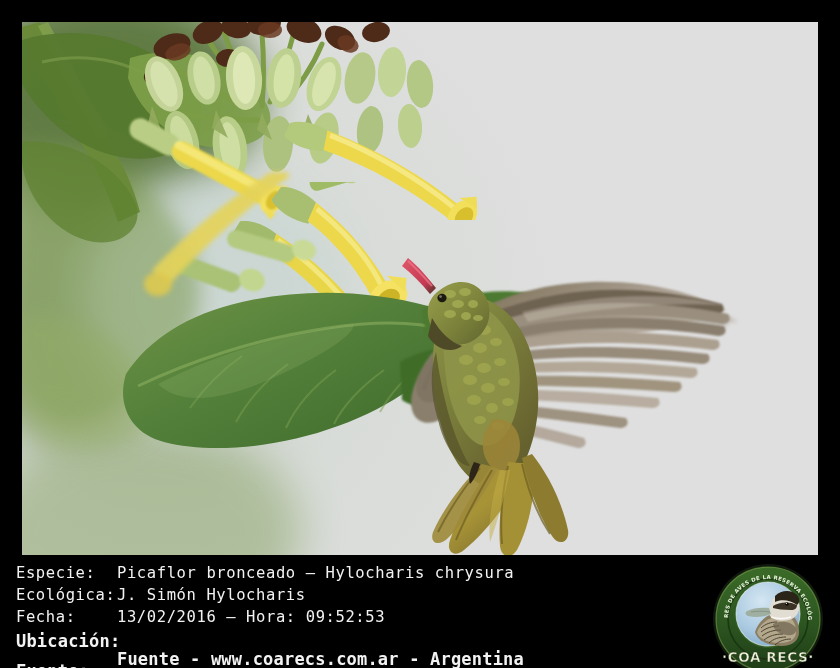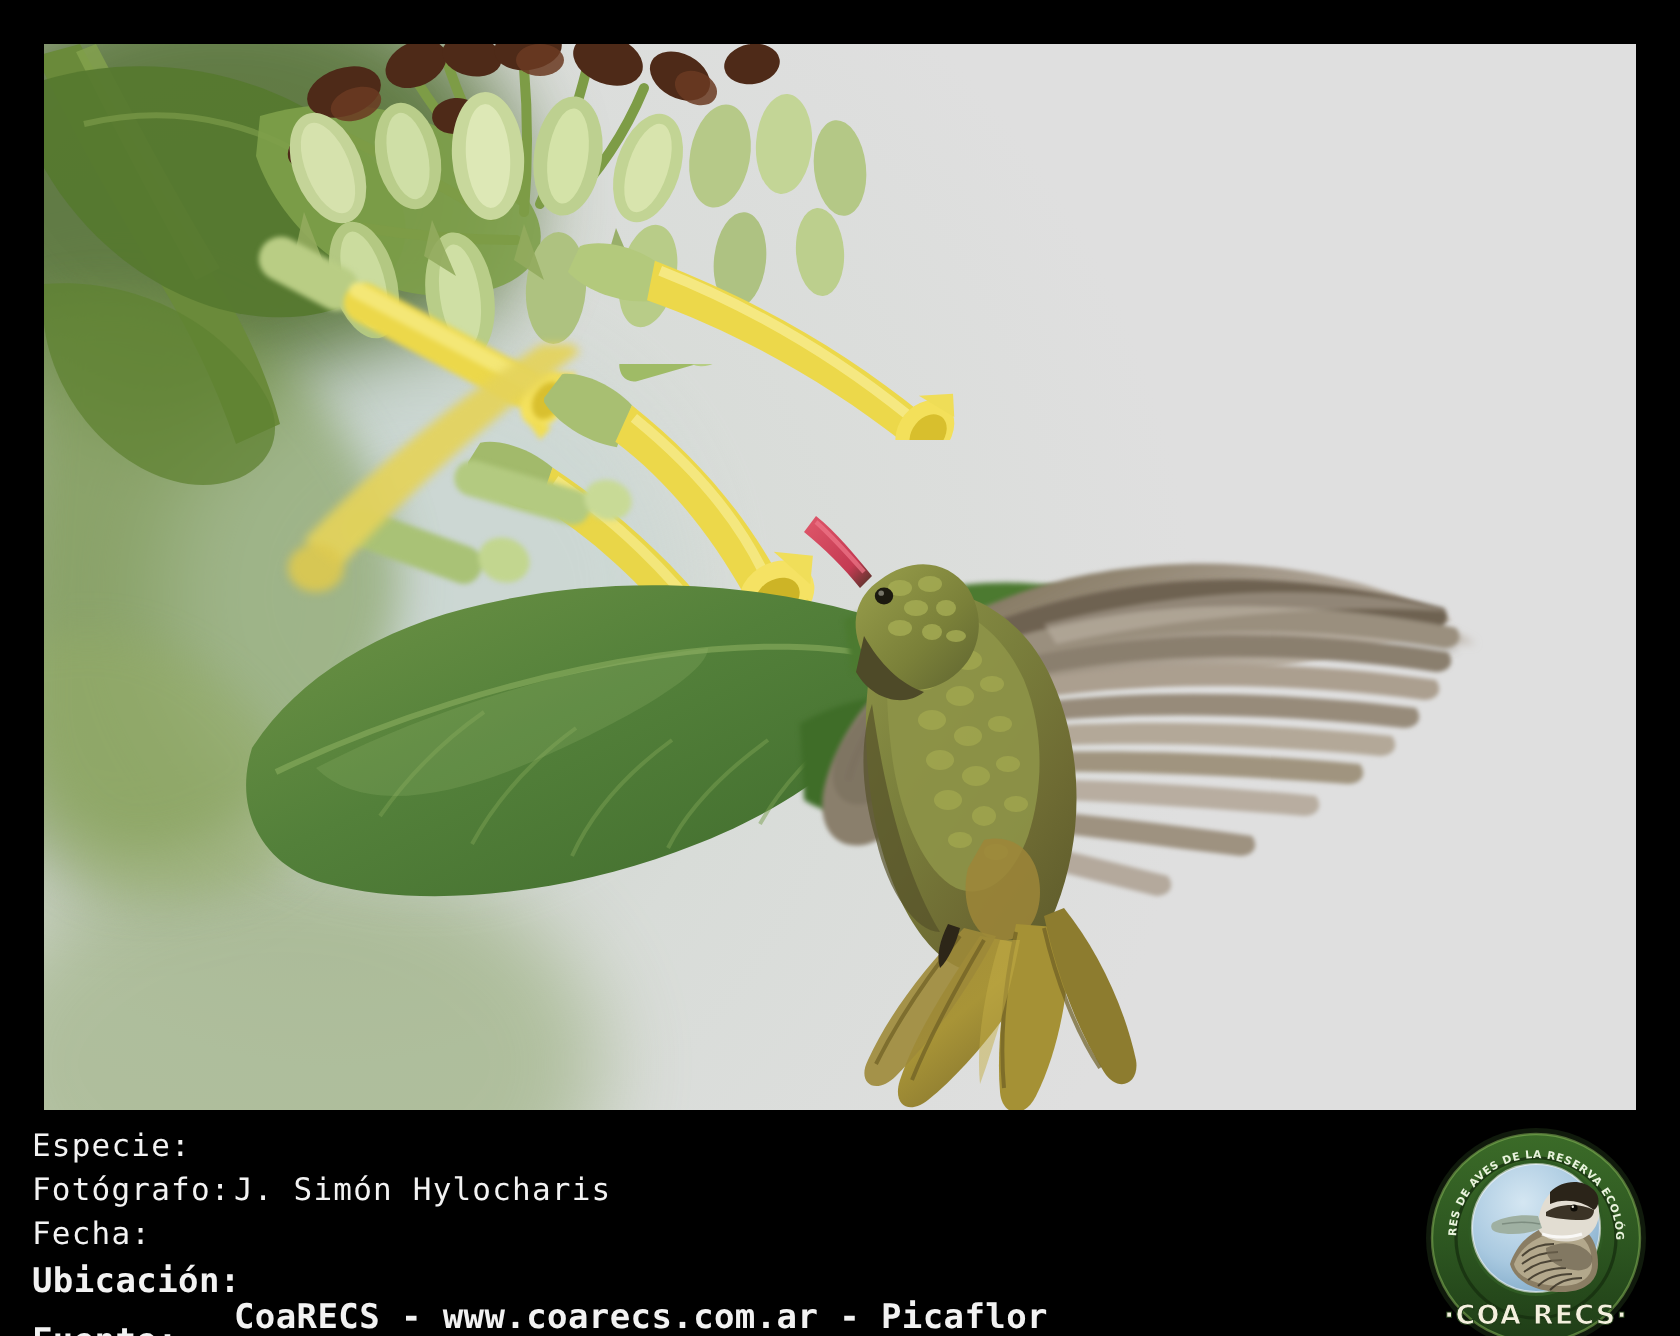--- a/index.html
+++ b/index.html
@@ -461,30 +461,32 @@
       </g>
 
       <path d="M452,440 C448,448 446,456 448,462 C452,458 456,450 458,442 Z" fill="#2d2618"></path>
     </svg>
 
   </div>
 
   <div id="caption">
 
     <div class="cap-row cap-lg cap-label" style="top:9px;">Especie:</div>
-
-    <div class="cap-row cap-lg cap-label" style="top:31px;">Fotógrafo:</div>
+    <div class="cap-row cap-lg cap-value" style="top:9px;">Picaflor bronceado — Hylocharis chrysura</div>
+
+    <div class="cap-row cap-lg cap-label" style="top:31px;">Ecológica:</div>
     <div class="cap-row cap-lg cap-value" style="top:31px;">J. Simón Hylocharis</div>
 
     <div class="cap-row cap-lg cap-label" style="top:53px;">Fecha:</div>
+    <div class="cap-row cap-lg cap-value" style="top:53px;">13/02/2016 — Hora: 09:52:53</div>
 
     <div class="cap-row cap-sm cap-label" style="top:76px;">Ubicación:</div>
 
     <div class="cap-row cap-sm cap-label" style="top:94px;margin-top:12px;">Fuente:</div>
-    <div class="cap-row cap-sm cap-value" style="top:94px;">CoaRECS - www.coarecs.com.ar - Picaflor</div>
+    <div class="cap-row cap-sm cap-value" style="top:94px;">Fuente - www.coarecs.com.ar - Argentina</div>
   </div>
 
   <div id="logo">
     <svg width="114" height="114" viewBox="0 0 114 114" xmlns="http://www.w3.org/2000/svg">
       <defs>
         <path id="arcTop" d="M 17,57 A 40,40 0 0 1 97,57" fill="none"></path>
         <path id="arcBot" d="M 19,57 A 38,38 0 0 0 95,57" fill="none"></path>
         <radialGradient id="innerg" cx="0.4" cy="0.3" r="0.8">
           <stop offset="0%" stop-color="#d4e6f2"></stop>
           <stop offset="60%" stop-color="#a9c9e0"></stop>

